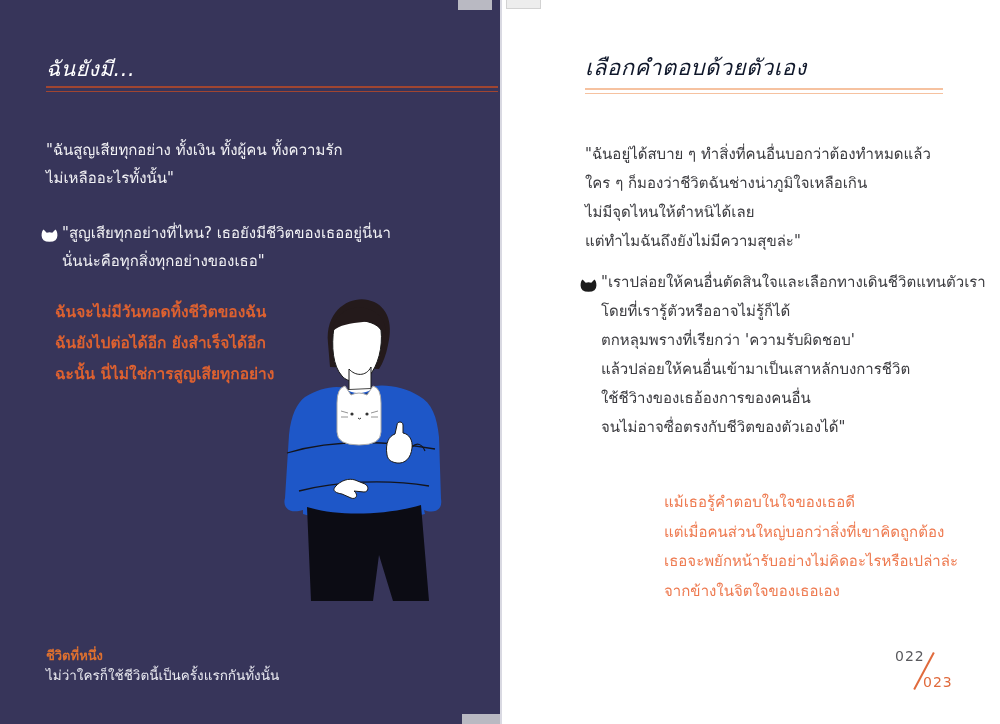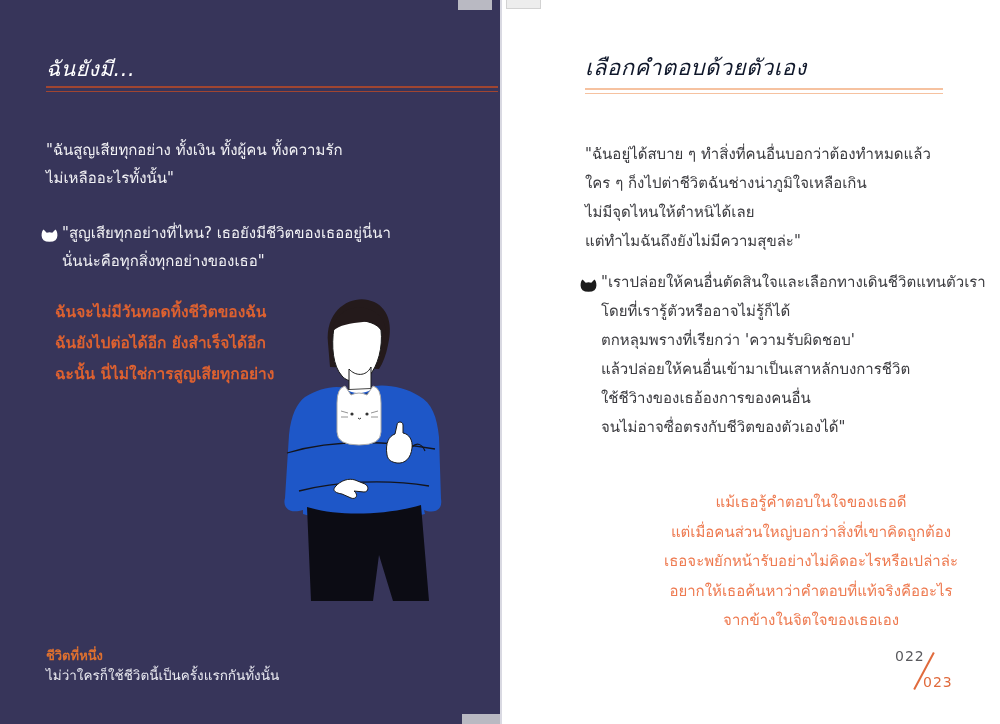--- a/index.html
+++ b/index.html
@@ -27,21 +27,21 @@
   .lp-highlight{left:46px;top:297px;color:#dd6130;font-size:15.5px;line-height:31px;font-weight:600;margin-left:9px;}
   .lp-footer-script{left:46px;top:645px;color:#e0712f;font-size:13px;font-weight:600;}
   .lp-footer-text{left:46px;top:664px;color:#e9e9f0;font-size:13.5px;}
 
   
   .rp-title{left:585px;top:50px;color:#0f172a;font-size:22px;font-style:italic;letter-spacing:0.5px;}
   .rp-rule{left:585px;top:88px;width:358px;height:3px;border-top:2px solid #f6c2a0;border-bottom:1px solid #f6c2a0;}
   .rp-quote1{left:585px;top:140px;color:#3b3b3f;font-size:15px;line-height:29px;}
   .rp-quote2{left:579px;top:268px;color:#3b3b3f;font-size:15px;line-height:29px;padding-left:22px;}
   .rp-quote2 .cat-ic{position:absolute;left:0;top:6px;}
-  .rp-highlight{right:42px;top:488px;color:#ee7a50;font-size:15px;line-height:29.5px;text-align:center;font-weight:500;}
+  .rp-highlight{right:42px;top:488px;color:#ee7a50;font-size:15px;line-height:29.5px;text-align:left;font-weight:500;}
   .rp-pageno{left:893px;top:648px;width:64px;height:52px;}
   .pn-left{position:absolute;left:2px;top:0;color:#5a5a5e;font-size:14px;letter-spacing:1px;}
   .pn-slash{position:absolute;left:30px;top:2px;width:2px;height:42px;background:#e06a3c;transform:rotate(28deg);}
   .pn-right{position:absolute;left:30px;top:26px;color:#e06a3c;font-size:14px;letter-spacing:1px;}
 
   .line{white-space:nowrap;}
 </style>
 </head>
 <body>
 
@@ -113,21 +113,21 @@
   <div class="abs lp-footer-text">ไม่ว่าใครก็ใช้ชีวิตนี้เป็นครั้งแรกกันทั้งนั้น</div>
 </div>
 
 <div class="abs page-right"></div>
 
 <div class="abs rp-title">เลือกคำตอบด้วยตัวเอง</div>
 <div class="abs rp-rule"></div>
 
 <div class="abs rp-quote1">
   <div class="line">"ฉันอยู่ได้สบาย ๆ  ทำสิ่งที่คนอื่นบอกว่าต้องทำหมดแล้ว</div>
-  <div class="line">ใคร ๆ ก็งไปต่าชีวิตฉันช่างน่าภูมิใจเหลือเกิน</div>
+  <div class="line">ใคร ๆ ก็มองว่าชีวิตฉันช่างน่าภูมิใจเหลือเกิน</div>
   <div class="line">ไม่มีจุดไหนให้ตำหนิได้เลย</div>
   <div class="line">แต่ทำไมฉันถึงยังไม่มีความสุขล่ะ"</div>
 </div>
 
 <div class="abs rp-quote2">
   <span class="cat-ic">
     <svg width="19" height="15" viewBox="0 0 24 18">
       <path d="M2,9 Q2,3.5 4.5,1.5 L8.5,5.5 Q12,4 15.5,5.5 L19.5,1.5 Q22,3.5 22,9 Q22,17 12,17 Q2,17 2,9 Z" fill="#1c1c1c"></path>
     </svg>
   </span>
@@ -136,21 +136,20 @@
   <div class="line">ตกหลุมพรางที่เรียกว่า 'ความรับผิดชอบ'</div>
   <div class="line">แล้วปล่อยให้คนอื่นเข้ามาเป็นเสาหลักบงการชีวิต</div>
   <div class="line">ใช้ชีวิางของเธอ้องการของคนอื่น</div>
   <div class="line">จนไม่อาจซื่อตรงกับชีวิตของตัวเองได้"</div>
 </div>
 
 <div class="abs rp-highlight">
   <div class="line">แม้เธอรู้คำตอบในใจของเธอดี</div>
   <div class="line">แต่เมื่อคนส่วนใหญ่บอกว่าสิ่งที่เขาคิดถูกต้อง</div>
   <div class="line">เธอจะพยักหน้ารับอย่างไม่คิดอะไรหรือเปล่าล่ะ</div>
-  <div class="line">อยากให้เธอค้นหาว่าคำตอบที่แท้จริงคืออะไร</div>
   <div class="line">จากข้างในจิตใจของเธอเอง</div>
 </div>
 
 <div class="abs rp-pageno">
   <span class="pn-left">022</span>
   <span class="pn-slash"></span>
   <span class="pn-right">023</span>
 </div>
 
 <div class="abs tab" style="left:458px;top:0;width:34px;height:10px;"></div>

